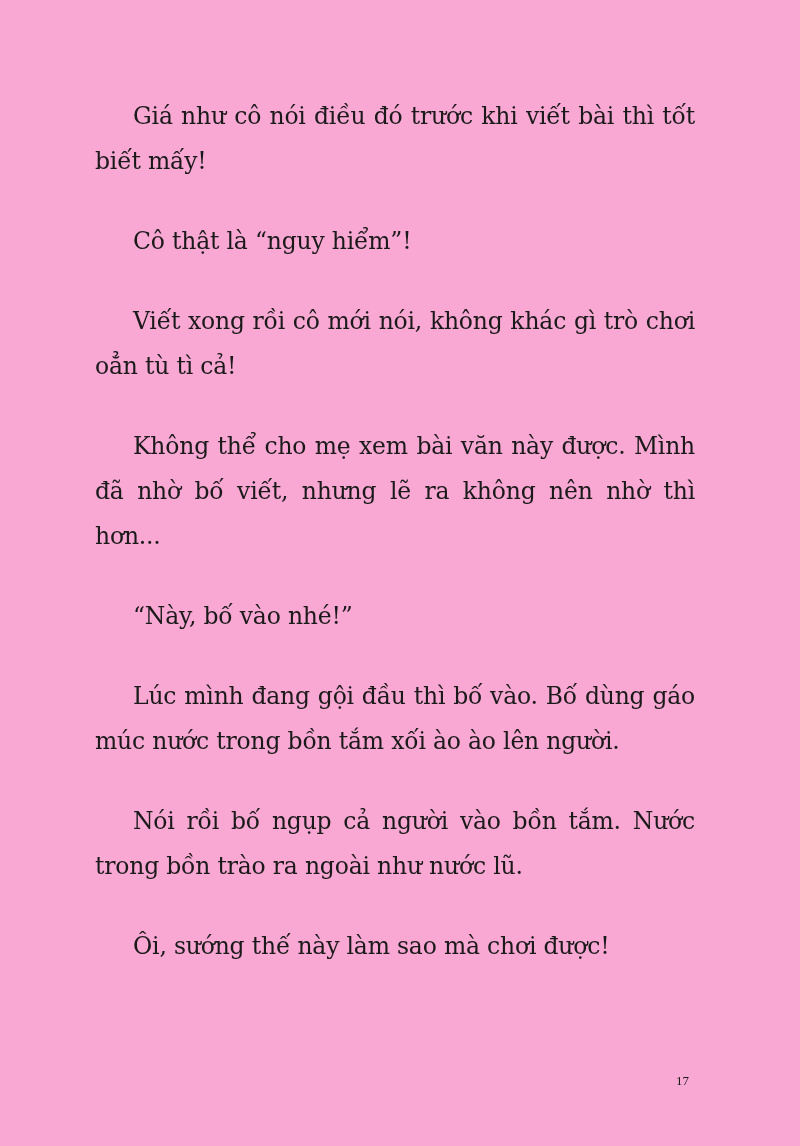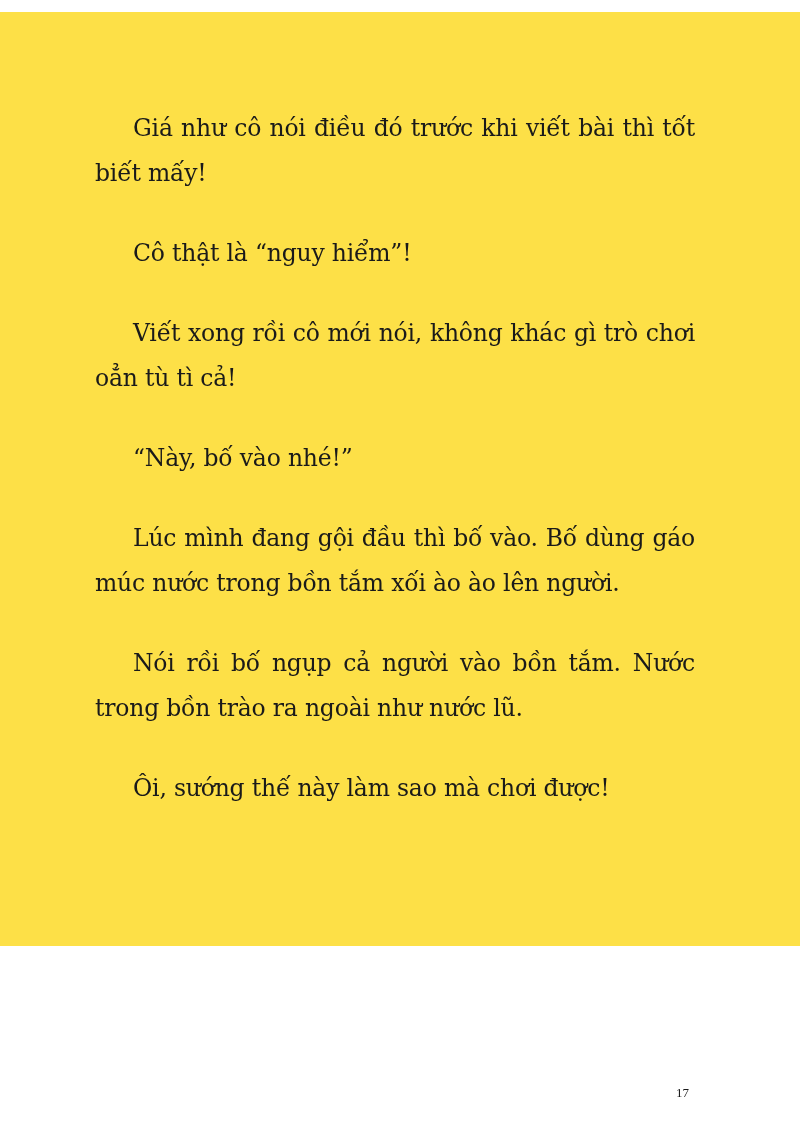--- a/index.html
+++ b/index.html
@@ -9,24 +9,24 @@
     }
     body {
       width: 800px;
       height: 1146px;
       position: relative;
       overflow: hidden;
     }
     .page {
       position: absolute;
       left: 0;
-      top: 12px;
+      top: 0;
       width: 800px;
-      height: 934px;
-      background: #fde047;
+      height: 1146px;
+      background: #f9a8d4;
     }
     .text-block {
       position: absolute;
       left: 95px;
       top: 94px;
       width: 600px;
       font-family: "DejaVu Serif", "Liberation Serif", serif;
       font-size: 23.5px;
       line-height: 45px;
       color: #1a1a1a;
@@ -50,20 +50,21 @@
     }
   </style>
 </head>
 <body>
 
 <div class="page">
   <div class="text-block">
     <p class="para last-line-left">Giá như cô nói điều đó trước khi viết bài thì tốt biết mấy!</p>
     <p class="para last-line-left">Cô thật là “nguy hiểm”!</p>
     <p class="para last-line-left">Viết xong rồi cô mới nói, không khác gì trò chơi oẳn tù tì cả!</p>
+    <p class="para last-line-left">Không thể cho mẹ xem bài văn này được. Mình đã nhờ bố viết, nhưng lẽ ra không nên nhờ thì hơn...</p>
     <p class="para last-line-left">“Này, bố vào nhé!”</p>
     <p class="para last-line-left">Lúc mình đang gội đầu thì bố vào. Bố dùng gáo múc nước trong bồn tắm xối ào ào lên người.</p>
     <p class="para last-line-left">Nói rồi bố ngụp cả người vào bồn tắm. Nước trong bồn trào ra ngoài như nước lũ.</p>
     <p class="para last-line-left">Ôi, sướng thế này làm sao mà chơi được!</p>
 
   </div>
   <div class="page-number">17</div>
 </div>
 
 </body></html>

